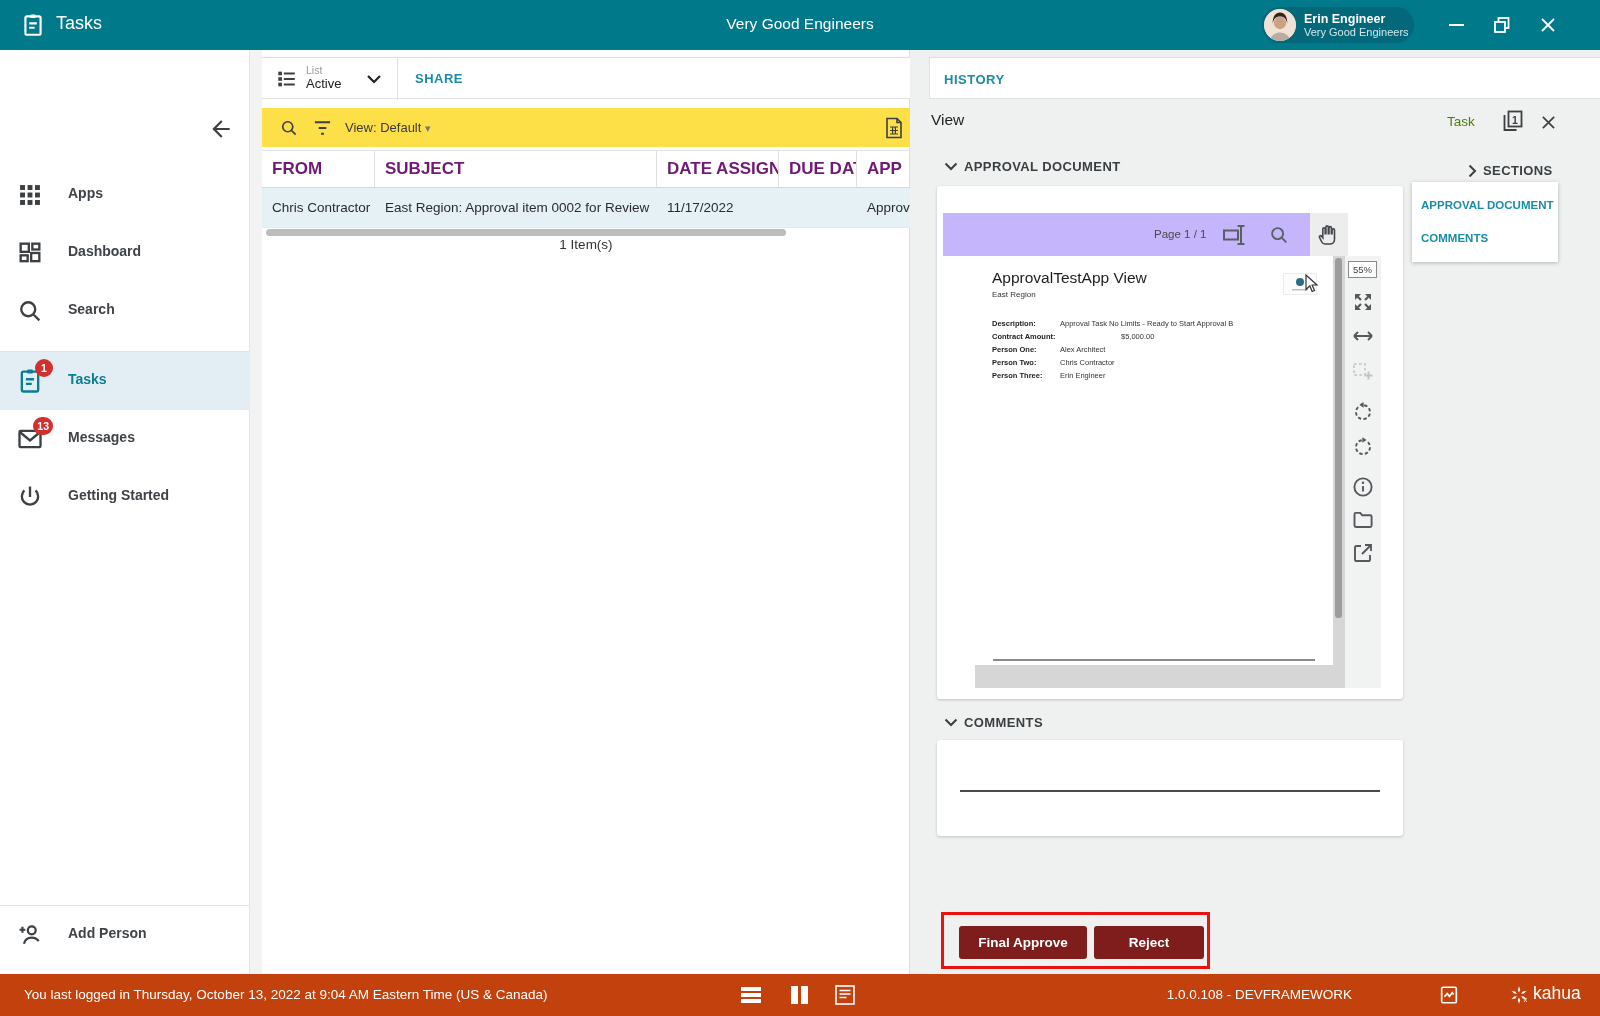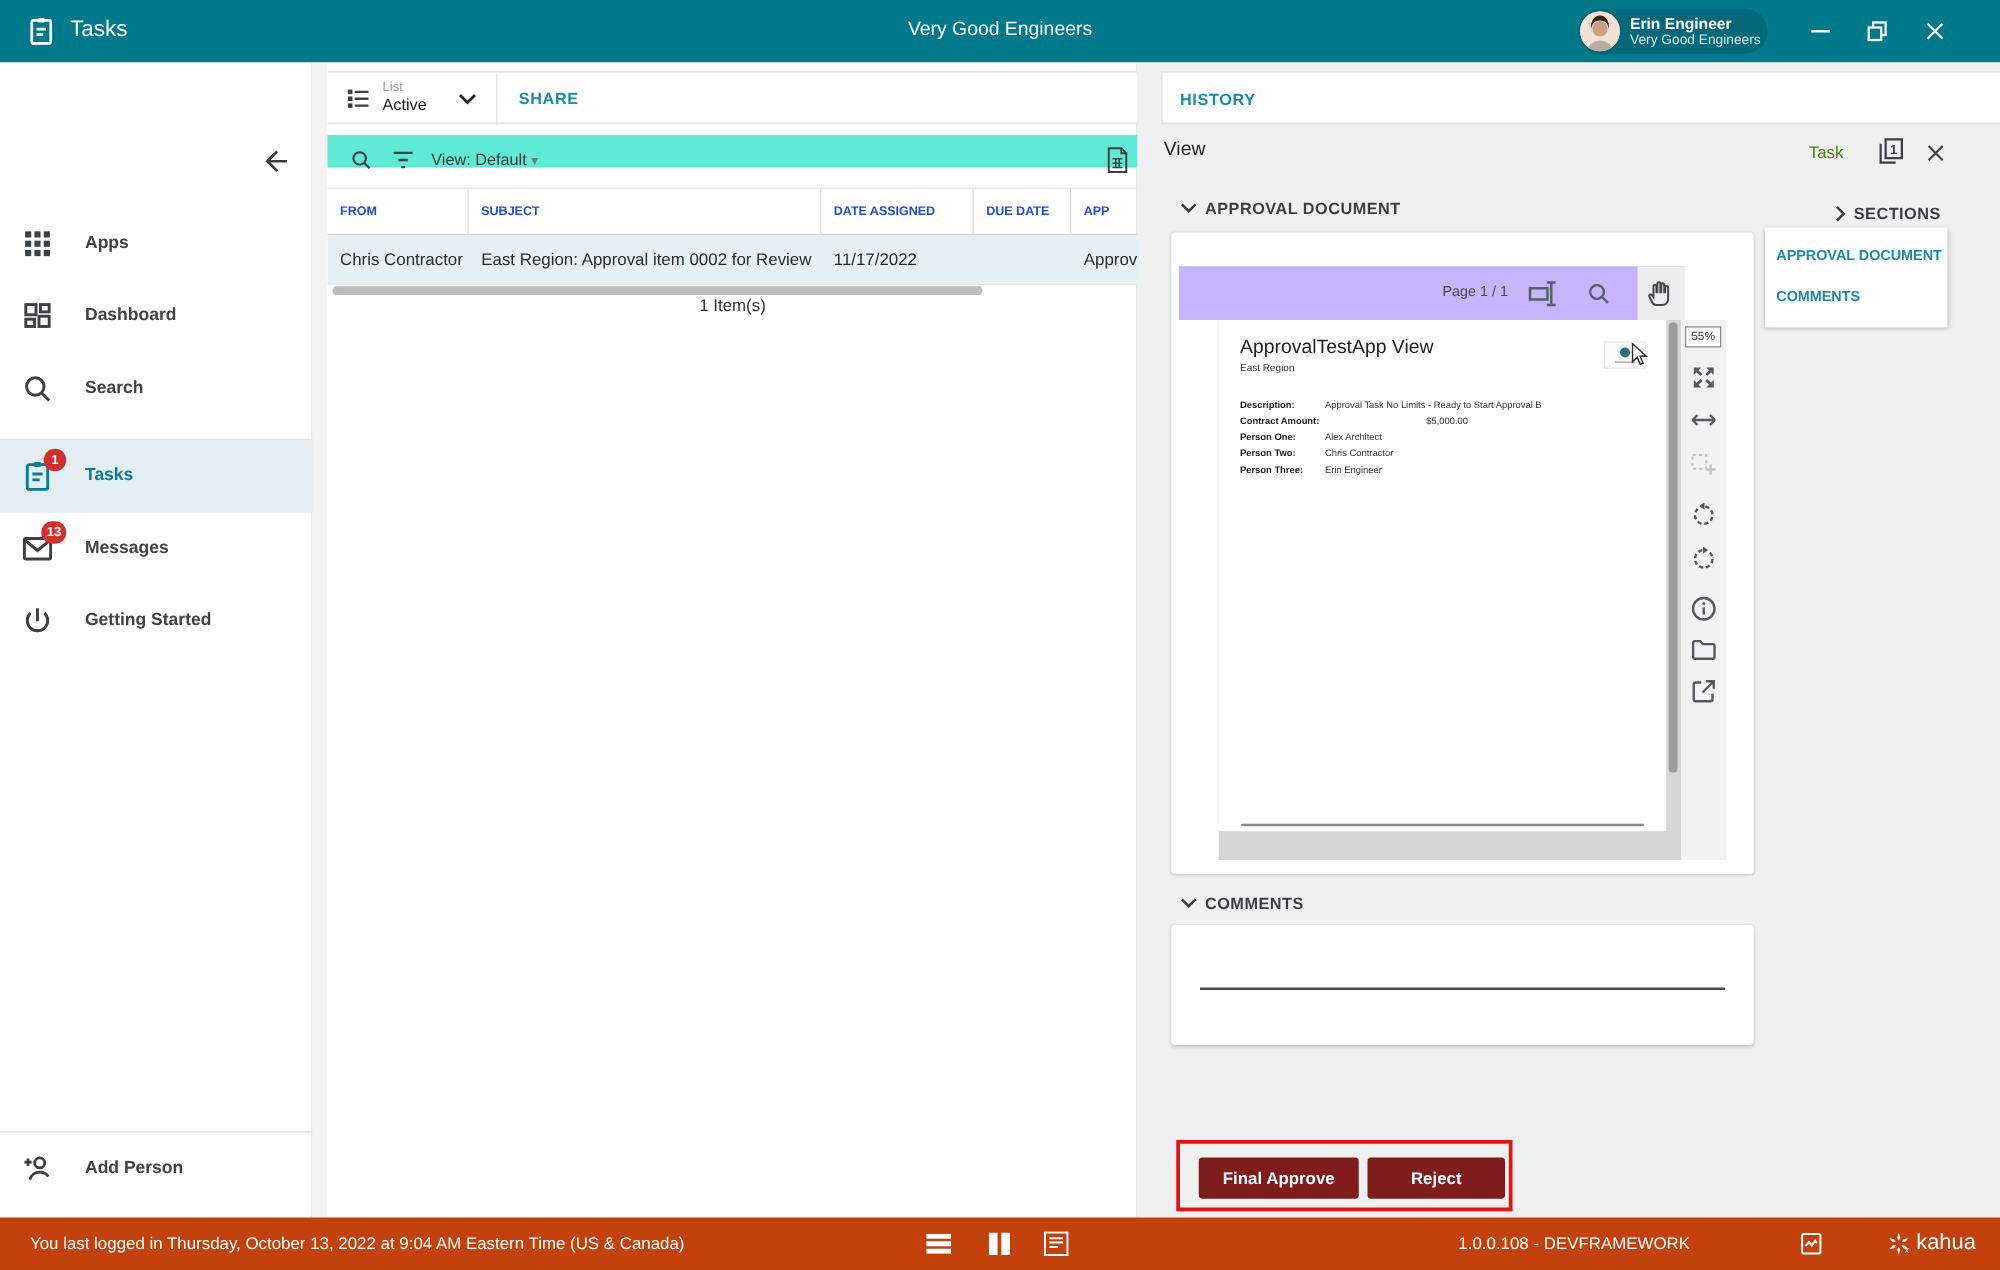--- a/index.html
+++ b/index.html
@@ -30,25 +30,25 @@
   .sb-divider{position:absolute;left:0;width:250px;height:1px;background:#e2e2e2;}
   .badge{position:absolute;right:-9px;top:-8px;background:#d2302f;color:#fff;border-radius:9px;font-size:10.5px;font-weight:700;height:18px;min-width:18px;padding:0 4px;display:flex;align-items:center;justify-content:center;}
 
   
   .center{position:absolute;left:262px;top:50px;width:648px;height:924px;background:#fff;border-right:1px solid #ddd;}
   .c-toolbar{position:absolute;left:262px;top:57px;width:648px;height:42px;background:#fff;border-top:1px solid #e0e0e0;border-bottom:1px solid #e0e0e0;}
   .list-seg{position:absolute;left:0;top:0;width:136px;height:42px;border-right:1px solid #e0e0e0;cursor:pointer;}
   .list-type-label{position:absolute;left:44px;top:6px;font-size:10.5px;color:#9b9b9b;}
   .list-type-value{position:absolute;left:44px;top:18px;font-size:13px;color:#202124;font-weight:500;}
   .share-btn{position:absolute;left:153px;top:13px;font-size:13px;font-weight:700;letter-spacing:.5px;color:#1a8ca6;cursor:pointer;}
-  .searchbar{position:absolute;left:262px;top:108px;width:648px;height:26px;background:#5eead4;}
+  .searchbar{position:absolute;left:262px;top:108px;width:648px;height:39px;background:#fde047;}
   .view-filter{position:absolute;left:83px;top:12px;font-size:13px;color:#3a3a3a;cursor:pointer;}
   .view-caret{color:#777;font-size:11px;}
   .thead{position:absolute;left:262px;top:150px;width:648px;height:38px;border-top:1px solid #e3e3e3;border-bottom:1px solid #d8d8d8;display:flex;}
-  .th{height:100%;border-right:1px solid #e0e0e0;display:flex;align-items:center;padding-left:10px;font-size:10px;font-weight:700;color:#1d4ed8;white-space:nowrap;overflow:hidden;}
+  .th{height:100%;border-right:1px solid #e0e0e0;display:flex;align-items:center;padding-left:10px;font-size:17px;font-weight:700;color:#701a75;white-space:nowrap;overflow:hidden;}
   .trow{position:absolute;left:262px;top:188px;width:648px;height:40px;background:#e6f1f6;display:flex;border-bottom:1px solid #e9e9e9;cursor:pointer;}
   .td{height:100%;display:flex;align-items:center;padding-left:10px;font-size:13.5px;color:#2b2b2b;white-space:nowrap;overflow:hidden;}
   .w-from{width:113px;}.w-subj{width:282px;}.w-date{width:122px;}.w-due{width:78px;}.w-app{flex:1;}
   .hscroll{position:absolute;left:266px;top:229px;width:520px;height:7px;background:#bcbcbc;border-radius:4px;cursor:pointer;}
   .items-count{position:absolute;left:262px;top:237px;width:648px;text-align:center;font-size:13.5px;color:#333;}
 
   
   .rpanel{position:absolute;left:910px;top:50px;width:690px;height:924px;background:#eff0f0;}
   .hist-bar{position:absolute;left:929px;top:57px;width:671px;height:42px;background:#fff;border-top:1px solid #e0e0e0;border-bottom:1px solid #e0e0e0;border-left:1px solid #e0e0e0;}
   .hist-label{position:absolute;left:14px;top:14px;font-size:13px;font-weight:700;letter-spacing:.5px;color:#1a8ca6;cursor:pointer;}
@@ -372,21 +372,21 @@
     <span class="doc-sub">East Region</span>
     <span class="doc-logo">
       <svg width="32" height="20" viewBox="0 0 32 20">
           <circle cx="16" cy="8" r="4" fill="#2a6f80"></circle>
           <rect x="8" y="15" width="16" height="1.4" fill="#bbb"></rect>
         </svg>
     </span>
     <span class="doc-field-label" style="top:63px;">Description:</span>
     <span class="doc-field-value" style="top:63px;">Approval Task No Limits - Ready to Start Approval B</span>
     <span class="doc-field-label" style="top:76px;">Contract Amount:</span>
-    <span class="doc-field-value" style="top:76px;left:136px;padding-left:30px;">$5,000.00</span>
+    <span class="doc-field-value" style="top:76px;left:116px;padding-left:30px;">$5,000.00</span>
     <span class="doc-field-label" style="top:89px;">Person One:</span>
     <span class="doc-field-value" style="top:89px;">Alex Architect</span>
     <span class="doc-field-label" style="top:102px;">Person Two:</span>
     <span class="doc-field-value" style="top:102px;">Chris Contractor</span>
     <span class="doc-field-label" style="top:115px;">Person Three:</span>
     <span class="doc-field-value" style="top:115px;">Erin Engineer</span>
     <span class="doc-hr"></span>
   </div>
 
   <div class="vscroll"></div>

